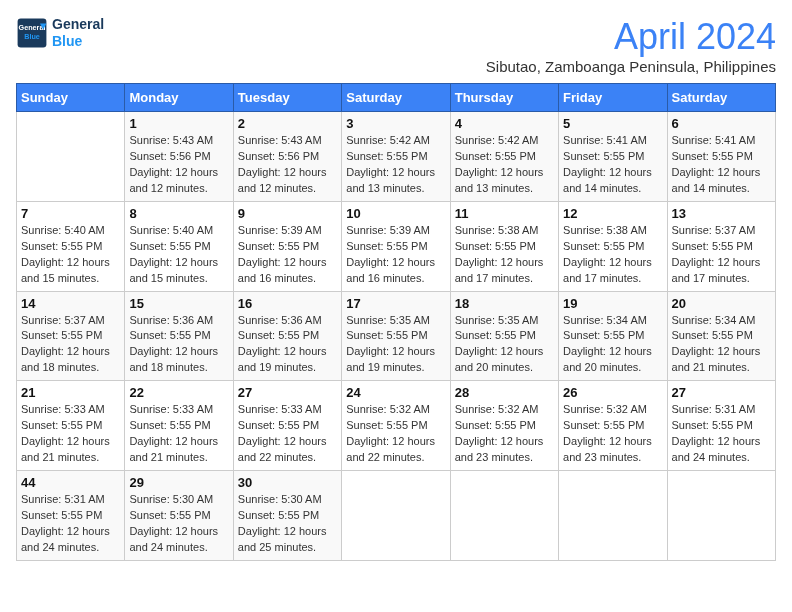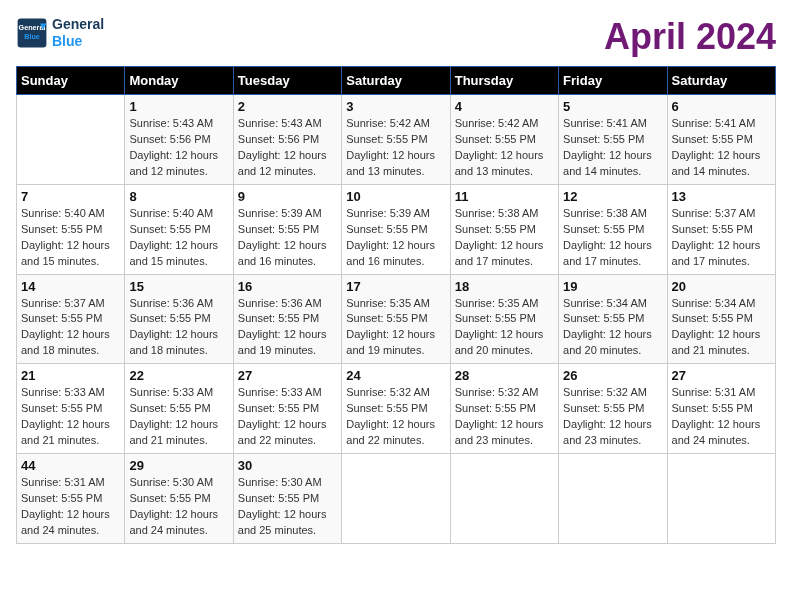--- a/index.html
+++ b/index.html
@@ -23,34 +23,34 @@
     }
     .logo-icon {
       width: 32px;
       height: 32px;
     }
     .title-block {
       text-align: right;
     }
     .main-title {
       font-size: 36px;
-      font-weight: bold;
-      color: #701a75;
+      font-weight: normal;
+      color: #3b82f6;
     }
     .subtitle {
       font-size: 15px;
       color: #333;
     }
     table {
       width: 100%;
       border-collapse: collapse;
       font-size: 11px;
     }
     thead tr th {
-      background-color: #000000;
+      background-color: #3b82f6;
       color: #fff;
       padding: 6px 4px;
       text-align: left;
       font-size: 13px;
       font-weight: bold;
       border: 1px solid #2a5ba8;
     }
     tbody tr td {
       border: 1px solid #ccc;
       padding: 4px;
@@ -87,20 +87,21 @@
       <text x="20" y="28" text-anchor="middle" fill="#2196F3" font-size="9" font-weight="bold" font-family="Arial">Blue</text>
       <polygon points="30,8 38,8 34,16" fill="#2196F3"></polygon>
     </svg>
     <div style="line-height:1.2;">
       <div style="font-size:14px;font-weight:bold;color:#1a3a5c;">General</div>
       <div style="font-size:14px;font-weight:bold;color:#2196F3;">Blue</div>
     </div>
   </div>
   <div class="title-block">
     <div class="main-title">April 2024</div>
+    <div class="subtitle">Sibutao, Zamboanga Peninsula, Philippines</div>
   </div>
 </div>
 
 <table>
   <thead>
     <tr>
     <th>Sunday</th>
         <th>Monday</th>
         <th>Tuesday</th>
         <th>Saturday</th>

